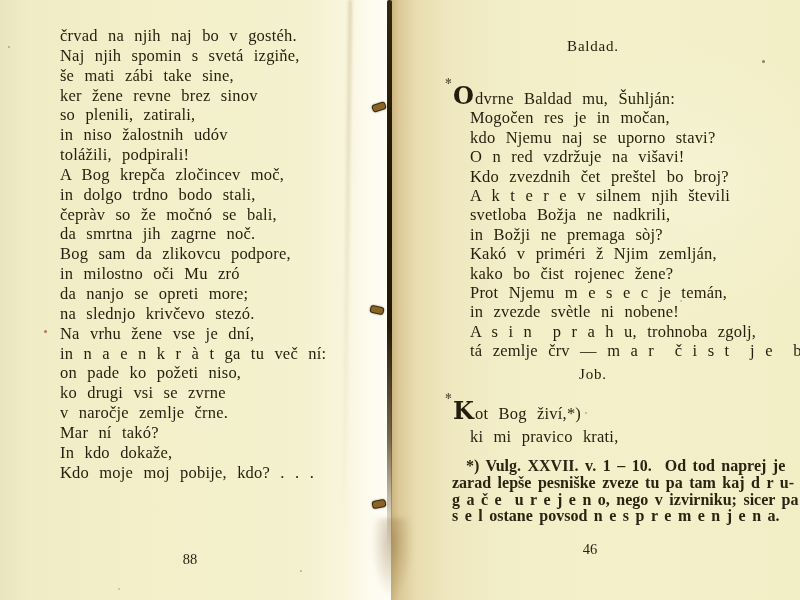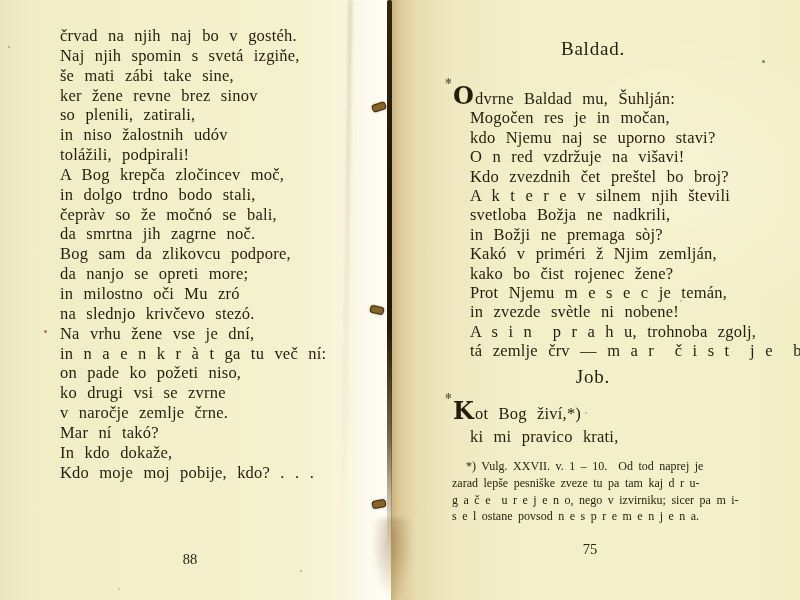--- a/index.html
+++ b/index.html
@@ -58,37 +58,37 @@
     color:#251e0d;word-spacing:6px;letter-spacing:.2px;
   }
   .left-poem{position:absolute;left:60px;top:26px;}
   .right-poem{position:absolute;left:79px;top:84px;}
   .right-poem .pline{line-height:19.4px;}
   .job-poem{position:absolute;left:79px;top:399px;}
   .job-poem .pline{line-height:23px;}
   .pline.hang{margin-left:-17px;}
   .heading{
     position:absolute;left:52px;width:300px;text-align:center;
-    font-size:19px;letter-spacing:.8px;color:#241d0c;
+    font-size:15px;letter-spacing:.8px;color:#241d0c;
   }
   .heading.h-baldad{top:38px;}
   .heading.h-job{top:366px;}
   .ornate{
     font-family:"DejaVu Serif",serif;font-weight:bold;font-size:24px;
     position:relative;display:inline-block;line-height:1;margin-right:1px;
     color:#241d0c;
   }
   .ornate::before{
     content:"✻";font-family:"DejaVu Sans",sans-serif;font-size:8px;
     position:absolute;top:-6px;left:-8px;opacity:.85;font-weight:normal;
   }
   .footnote{position:absolute;left:61px;top:458px;width:335px;}
   .footnote .fline{
-    white-space:pre;font-size:12px;line-height:16.8px;
-    color:#2a2312;word-spacing:2.5px;
+    white-space:pre;font-size:16px;line-height:16.8px;
+    color:#2a2312;word-spacing:2.5px;font-weight:bold;
   }
   .footnote .fline.first{text-indent:14px;}
   .pagenum{
     position:absolute;width:60px;text-align:center;
     font-size:14.5px;color:#2a2312;
   }
   .pagenum-left{left:160px;top:551px;}
   .pagenum-right{left:169px;top:541px;}
   
   .speck{position:absolute;border-radius:50%;}
@@ -113,22 +113,22 @@
       <div class="pline">še mati zábi take sine,</div>
       <div class="pline">ker žene revne brez sinov</div>
       <div class="pline">so plenili, zatirali,</div>
       <div class="pline">in niso žalostnih udóv</div>
       <div class="pline">tolážili, podpirali!</div>
       <div class="pline">A Bog krepča zločincev moč,</div>
       <div class="pline">in dolgo trdno bodo stali,</div>
       <div class="pline">čepràv so že močnó se bali,</div>
       <div class="pline">da smrtna jih zagrne noč.</div>
       <div class="pline">Bog sam da zlikovcu podpore,</div>
+      <div class="pline">in milostno oči Mu zró</div>
       <div class="pline">da nanjo se opreti more;</div>
-      <div class="pline">in milostno oči Mu zró</div>
       <div class="pline">na slednjo krivčevo stezó.</div>
       <div class="pline">Na vrhu žene vse je dní,</div>
       <div class="pline">in n a e n k r à t ga tu več ní:</div>
       <div class="pline">on pade ko požeti niso,</div>
       <div class="pline">ko drugi vsi se zvrne</div>
       <div class="pline">v naročje zemlje črne.</div>
       <div class="pline">Mar ní takó?</div>
       <div class="pline">In kdo dokaže,</div>
       <div class="pline">Kdo moje moj pobije, kdo? . . .</div>
     </div>
@@ -162,21 +162,21 @@
       <div class="pline">ki mi pravico krati,</div>
     </div>
 
     <div class="footnote">
       <div class="fline first">*) Vulg. XXVII. v. 1 – 10.  Od tod naprej je</div>
       <div class="fline">zarad lepše pesniške zveze tu pa tam kaj d r u-</div>
       <div class="fline">g a č e  u r e j e n o, nego v izvirniku; sicer pa m i-</div>
       <div class="fline">s e l ostane povsod n e s p r e m e n j e n a.</div>
     </div>
 
-    <div class="pagenum pagenum-right">75</div>
+    <div class="pagenum pagenum-right">46</div>
   </div>
 
   <div class="gutter-line"></div>
   <div class="stitch s1"></div>
   <div class="stitch s2"></div>
   <div class="stitch s3"></div>
   <div class="gutter-smudge"></div>
 
   <div class="speck sp1"></div>
   <div class="speck sp2"></div>

